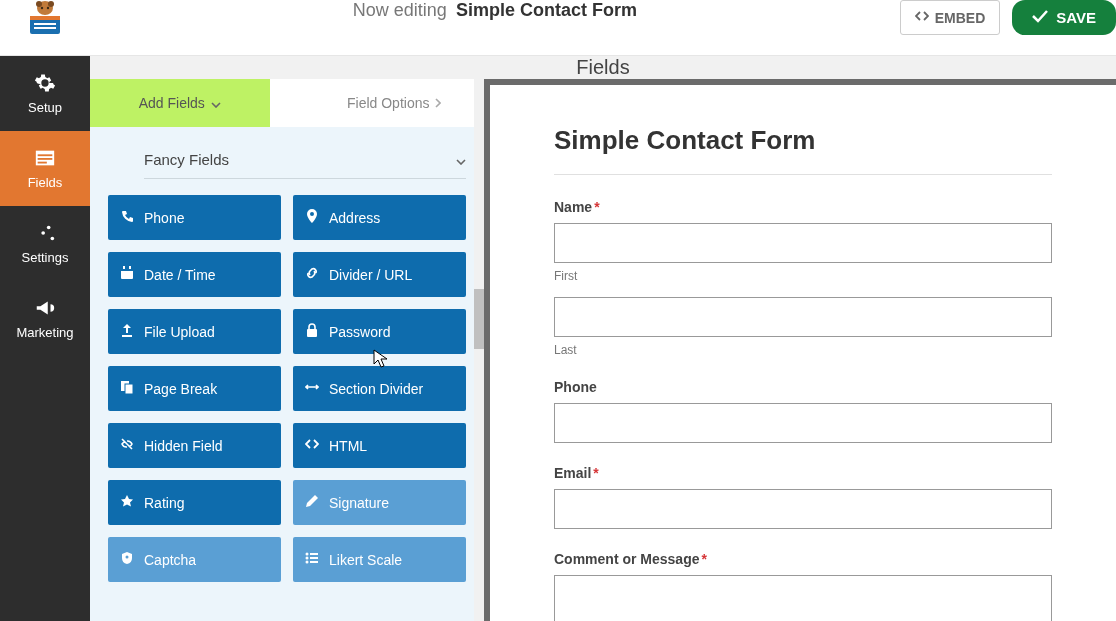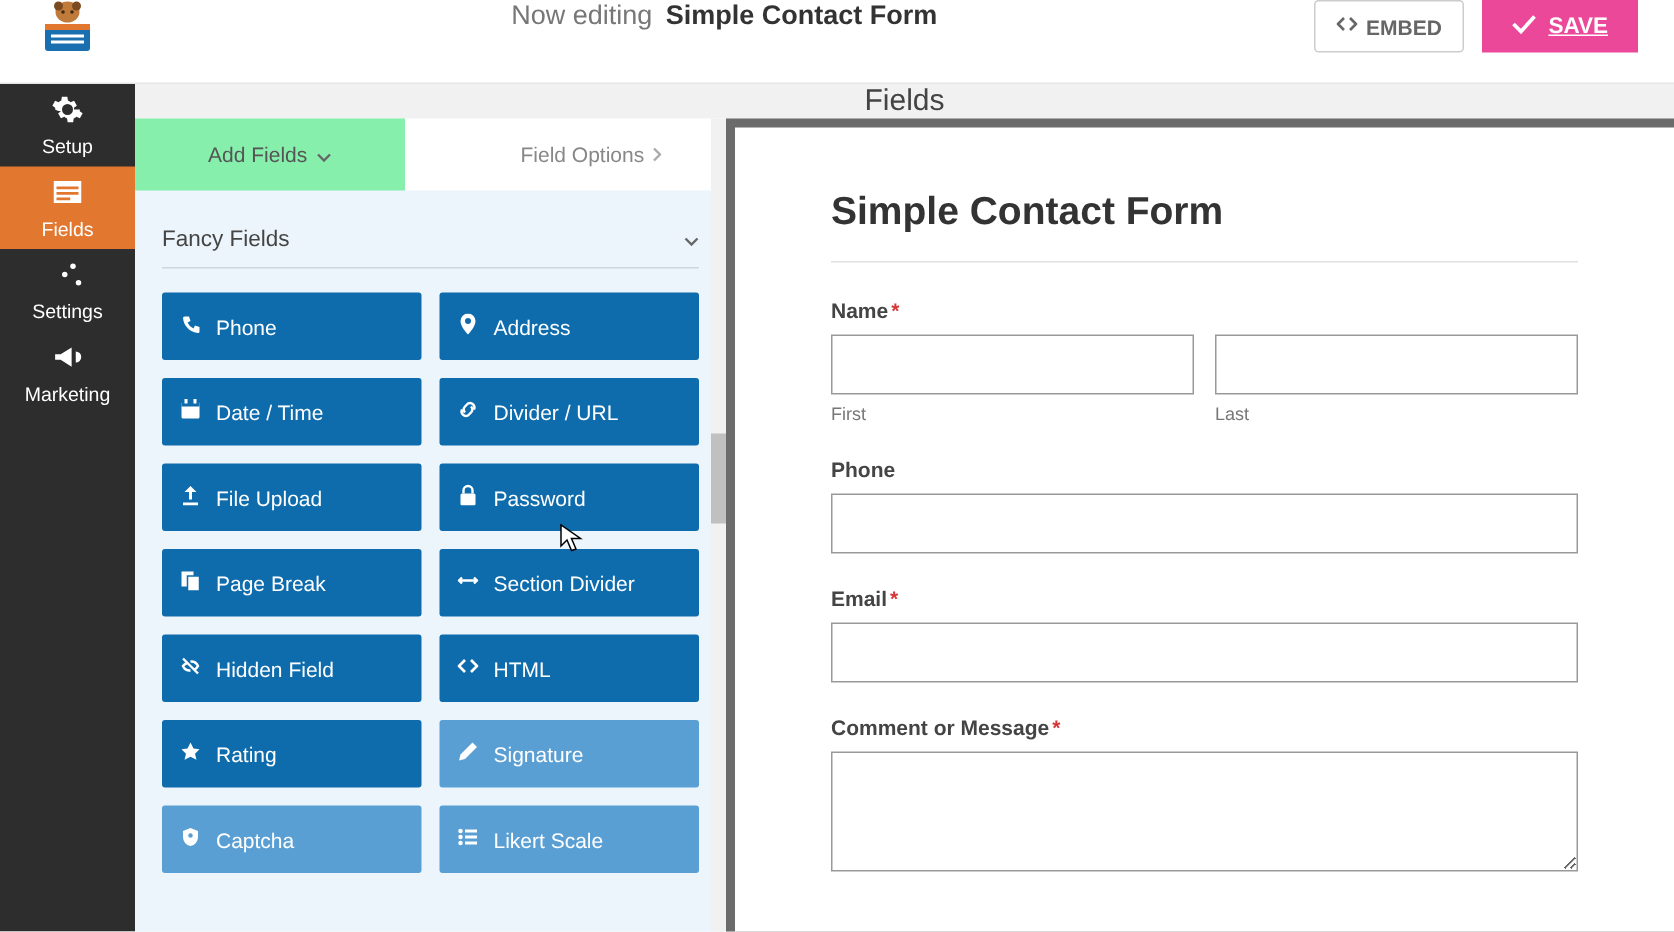--- a/index.html
+++ b/index.html
@@ -5,64 +5,64 @@
 * { box-sizing: border-box; margin: 0; padding: 0; }
 body { font-family: -apple-system, BlinkMacSystemFont, "Segoe UI", Arial, sans-serif; background: #f1f1f1; width: 1116px; height: 621px; overflow: hidden; color: #444; }
 
 
 .topbar { height: 56px; background: #fff; display: flex; align-items: flex-start; border-bottom: 1px solid #e6e6e6; }
 .logo { width: 90px; display: flex; align-items: center; justify-content: center; }
 .logo-svg { width: 46px; height: 36px; }
 .topbar-center { flex: 1; text-align: center; font-size: 18px; color: #444; }
 .topbar-center .title-light { font-weight: 300; color: #777; margin-right: 4px; }
 .topbar-center .title-bold { font-weight: 700; color: #333; }
-.topbar-right { display: flex; gap: 12px; padding-right: 24px; }
+.topbar-right { display: flex; gap: 12px; }
 .btn-embed { background: #fff; border: 1.5px solid #ccc; color: #666; padding: 8px 14px; font-weight: 600; font-size: 14px; display: flex; align-items: center; gap: 6px; cursor: pointer; border-radius: 3px; }
-.btn-save { background: #ec4899; border: none; color: #fff; padding: 8px 20px; font-weight: 700; font-size: 15px; display: flex; align-items: center; gap: 8px; cursor: pointer; border-radius: 0; text-decoration: underline; }
+.btn-save { background: #15803d; border: none; color: #fff; padding: 8px 20px; font-weight: 700; font-size: 15px; display: flex; align-items: center; gap: 8px; cursor: pointer; border-radius: 13px; }
 
 
 .main { display: flex; height: calc(621px - 56px); }
 .leftnav { width: 90px; background: #2d2d2d; display: flex; flex-direction: column; }
-.nav-item { height: 55px; display: flex; flex-direction: column; align-items: center; justify-content: center; color: #fff; font-size: 13px; gap: 6px; cursor: pointer; }
+.nav-item { height: 75px; display: flex; flex-direction: column; align-items: center; justify-content: center; color: #fff; font-size: 13px; gap: 6px; cursor: pointer; }
 .nav-item.active { background: #e27730; }
 .nav-item svg { width: 22px; height: 22px; fill: #fff; }
 
 
 .center { flex: 1; display: flex; flex-direction: column; background: #f1f1f1; }
 .fields-header { height: 58px; display: flex; align-items: center; justify-content: center; font-size: 20px; color: #444; font-weight: 400; }
 .center-body { flex: 1; display: flex; }
 
 
 .fields-panel { width: 394px; background: #ecf5fb; position: relative; }
 .panel-tabs { display: flex; height: 48px; }
 .panel-tab { flex: 1; display: flex; align-items: center; justify-content: center; font-size: 14px; color: #555; gap: 6px; cursor: pointer; }
-.panel-tab.active { background: #86efac; font-weight: 500; }
+.panel-tab.active { background: #bef264; font-weight: 500; }
 .panel-tab.inactive { background: #fff; color: #888; padding-left: 35px; }
 .panel-section { padding: 14px 18px 0 18px; }
-.section-header { display: flex; align-items: center; justify-content: space-between; padding: 10px 0; border-bottom: 1px solid #cdd7dd; font-size: 15px; color: #444; cursor: pointer; }
+.section-header { display: flex; align-items: center; justify-content: space-between; padding: 10px 0; border-bottom: 1px solid #cdd7dd; font-size: 15px; color: #444; cursor: pointer; margin-left: 36px; }
 .field-grid { display: grid; grid-template-columns: 1fr 1fr; gap: 12px; padding: 16px 0 0 0; }
 .field-btn { background: #0e6cad; color: #fff; border: none; padding: 14px 12px; font-size: 14px; font-weight: 500; text-align: left; display: flex; align-items: center; gap: 10px; cursor: pointer; border-radius: 2px; }
 .field-btn.light { background: #5a9fd4; }
 .field-btn svg { width: 14px; height: 14px; fill: #fff; flex-shrink: 0; }
 .panel-scrollbar { position: absolute; right: 0; top: 0; width: 10px; height: 100%; background: #f1f1f1; }
 .panel-scrollbar-thumb { position: absolute; right: 0; top: 210px; width: 10px; height: 60px; background: #c0c0c0; }
 
 
 .cursor { position: absolute; left: 283px; top: 270px; z-index: 10; pointer-events: none; }
 .cursor svg { width: 16px; height: 20px; }
 
 
 .preview-wrap { flex: 1; background: #6b6b6b; padding: 6px 0 0 6px; overflow: hidden; }
 .preview-inner { background: #fff; height: 100%; padding: 40px 64px; overflow: auto; }
 .form-title { font-size: 26px; font-weight: 700; color: #333; margin-bottom: 18px; }
 .form-hr { border: none; border-top: 1px solid #e0e0e0; margin-bottom: 24px; }
 .form-group { margin-bottom: 22px; }
 .form-label { font-size: 14px; font-weight: 700; color: #444; margin-bottom: 8px; display: block; }
 .req { color: #d63638; margin-left: 2px; }
-.name-row { display: flex; gap: 14px; }
+.name-row { display: flex; gap: 14px; flex-direction: column; }
 .name-col { flex: 1; }
 .form-input { width: 100%; height: 40px; border: 1px solid #999; padding: 0 10px; font-size: 14px; }
 .sublabel { font-size: 12px; color: #777; margin-top: 6px; }
 .form-textarea { width: 100%; min-height: 80px; border: 1px solid #999; padding: 10px; font-size: 14px; }
 
 .chev { display: inline-block; }
 </style>
 </head>
 <body>
 

